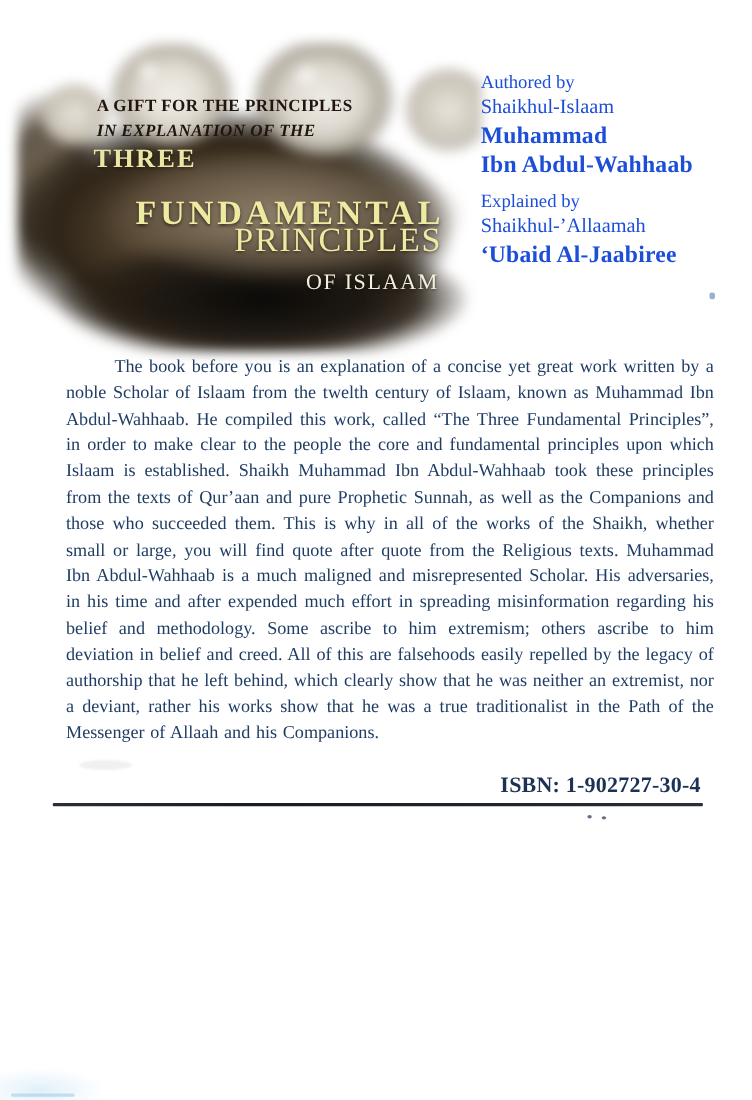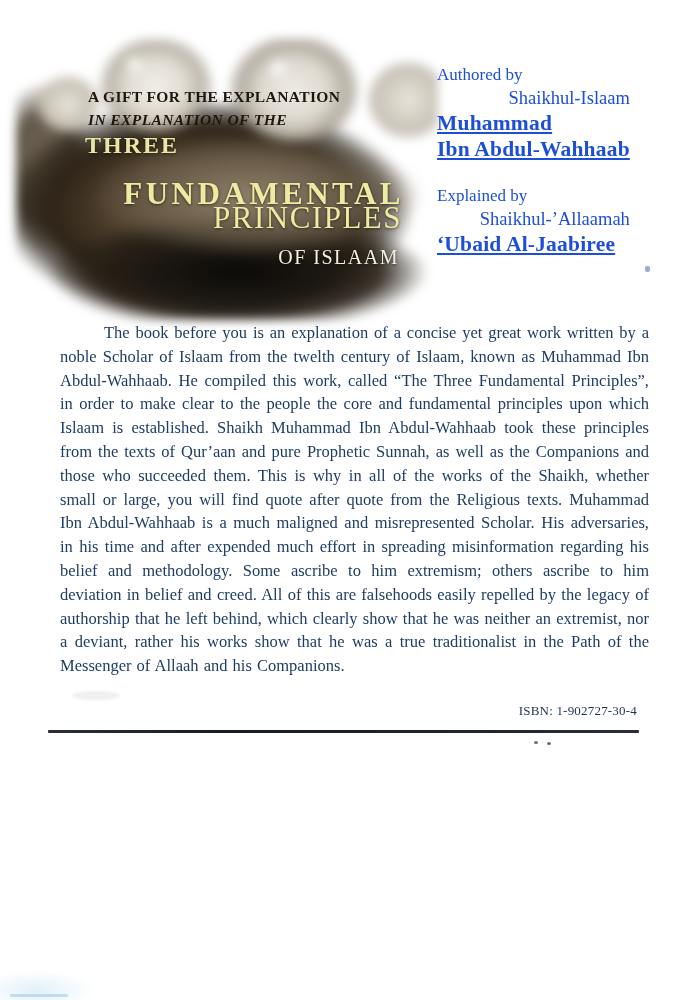--- a/index.html
+++ b/index.html
@@ -73,43 +73,43 @@
     color: #f3efdd; text-shadow: 0 1px 3px rgba(10,8,2,0.6);
   }
 
   
   .authors {
     position: absolute;
     left: 437px; top: 63px;
     color: #1d4ed8;
   }
   .by-label   { font-size: 17px;   line-height: 23px; }
-  .honorific  { font-size: 18.5px; line-height: 24px; text-align: right; }
-  .big-name   { font-size: 21.5px; line-height: 26px; font-weight: 700; letter-spacing: 0.2px; text-decoration: underline; }
+  .honorific  { font-size: 18.5px; line-height: 24px; }
+  .big-name   { font-size: 21.5px; line-height: 26px; font-weight: 700; letter-spacing: 0.2px; }
   .died       { font-size: 16px;   line-height: 24px; }
-  .explained-block { margin-top: 22px; }
+  .explained-block { margin-top: 9px; }
 
   
   .description {
     position: absolute;
     left: 60px; top: 321px;
     width: 589px;
     font-size: 16.5px;
     line-height: 23.8px;
     text-align: justify;
     text-indent: 44px;
     word-spacing: 1px;
     color: #1f3d64;
   }
 
   
   .isbn {
     position: absolute;
     top: 703px; right: 47px;
-    font-size: 13px; font-weight: 400; letter-spacing: 0.2px;
+    font-size: 20px; font-weight: 700; letter-spacing: 0.2px;
     color: #1c3254;
   }
   .bottom-rule {
     position: absolute;
     left: 48px; top: 730px;
     width: 591px; height: 3px;
     border-radius: 1px;
     background: linear-gradient(to right, #2a2e38, #171c28 30%, #20242f 70%, #2a2e38);
   }
 
@@ -138,21 +138,21 @@
     background: rgba(140,190,220,0.45);
   }
 </style>
 </head>
 <body>
 
 <div class="page">
 
   <div class="photo">
     <div class="photo-bg"></div>
-    <div class="photo-title-line t-gift">A GIFT FOR THE EXPLANATION</div>
+    <div class="photo-title-line t-gift">A GIFT FOR THE PRINCIPLES</div>
     <div class="photo-title-line t-expl">IN EXPLANATION OF THE</div>
     <div class="photo-title-line t-three">THREE</div>
     <div class="photo-title-line t-fund">FUNDAMENTAL</div>
     <div class="photo-title-line t-islaam">OF ISLAAM</div>
     <div class="photo-title-line t-princ">PRINCIPLES</div>
   </div>
 
   <div class="authors">
     <div class="authored-block">
       <div class="by-label">Authored by</div>

